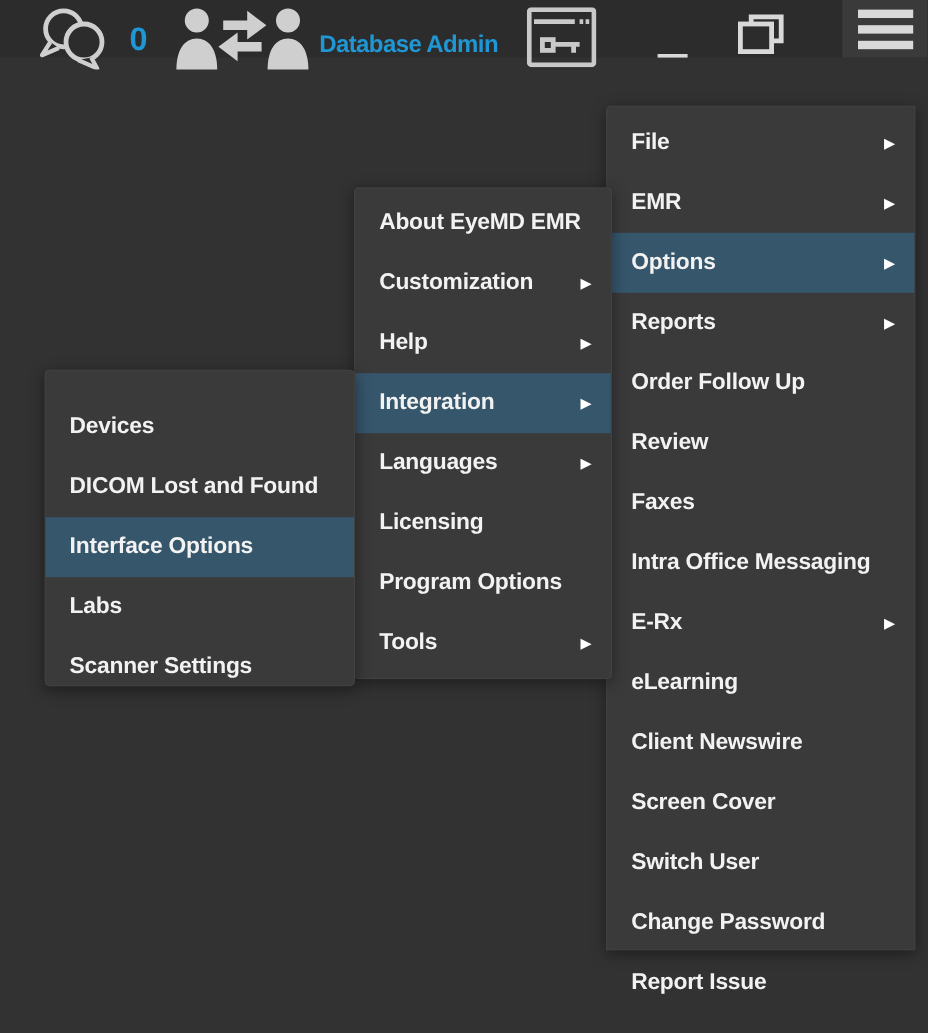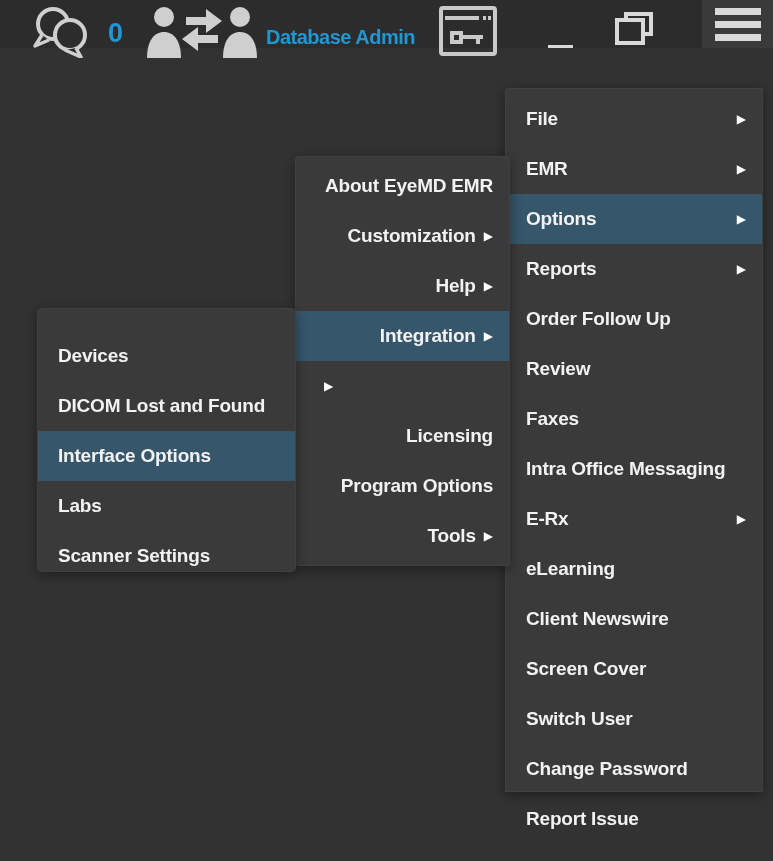--- a/index.html
+++ b/index.html
@@ -41,21 +41,21 @@
     display:flex;flex-direction:column;justify-content:center;gap:6px;align-items:center;
   }
   .h-bar{width:46px;height:7px;background:#d9d9d9;display:block;}
   
   .panel{
     position:absolute;background:var(--panel-bg);
     box-shadow:0 3px 12px rgba(0,0,0,0.40);
     border:1px solid rgba(255,255,255,0.04);
   }
   .main-menu{left:505px;top:48px;width:258px;height:704px;padding-top:5px;border-radius:4px 0 0 0;z-index:10;margin-top:40px;}
-  .options-submenu{left:295px;top:156px;width:215px;height:410px;padding-top:4px;border-radius:4px;z-index:20;text-align:right;}
+  .options-submenu{left:295px;top:156px;width:215px;height:410px;padding-top:4px;border-radius:4px;z-index:20;}
   .integration-submenu{left:37px;top:308px;width:259px;height:264px;padding-top:22px;border-radius:5px;z-index:30;}
   .menu-item{
     height:50px;display:flex;align-items:center;
     padding:0 16px 0 20px;cursor:pointer;
   }
   .menu-item.highlighted{background:var(--menu-highlight);}
   .menu-label{
     flex:1;color:var(--menu-text);font-size:19px;font-weight:bold;
     letter-spacing:-0.2px;white-space:nowrap;
   }
@@ -184,20 +184,21 @@
       </div>
       <div class="menu-item">
         <span class="menu-label">Help</span>
         <span class="submenu-arrow">▶</span>
       </div>
       <div class="menu-item highlighted">
         <span class="menu-label">Integration</span>
         <span class="submenu-arrow">▶</span>
       </div>
       <div class="menu-item">
+        <span class="menu-label">Languages</span>
         <span class="submenu-arrow">▶</span>
       </div>
       <div class="menu-item">
         <span class="menu-label">Licensing</span>
       </div>
       <div class="menu-item">
         <span class="menu-label">Program Options</span>
       </div>
       <div class="menu-item">
         <span class="menu-label">Tools</span>

